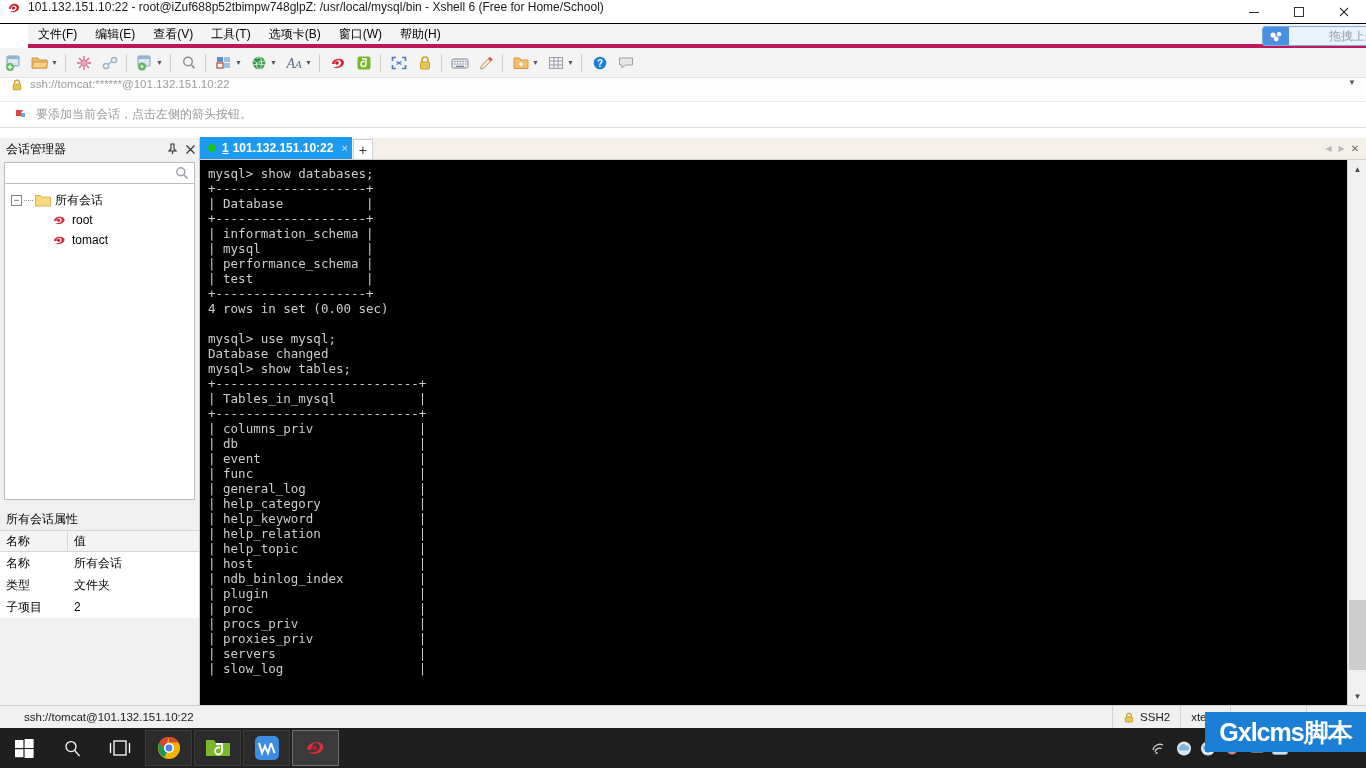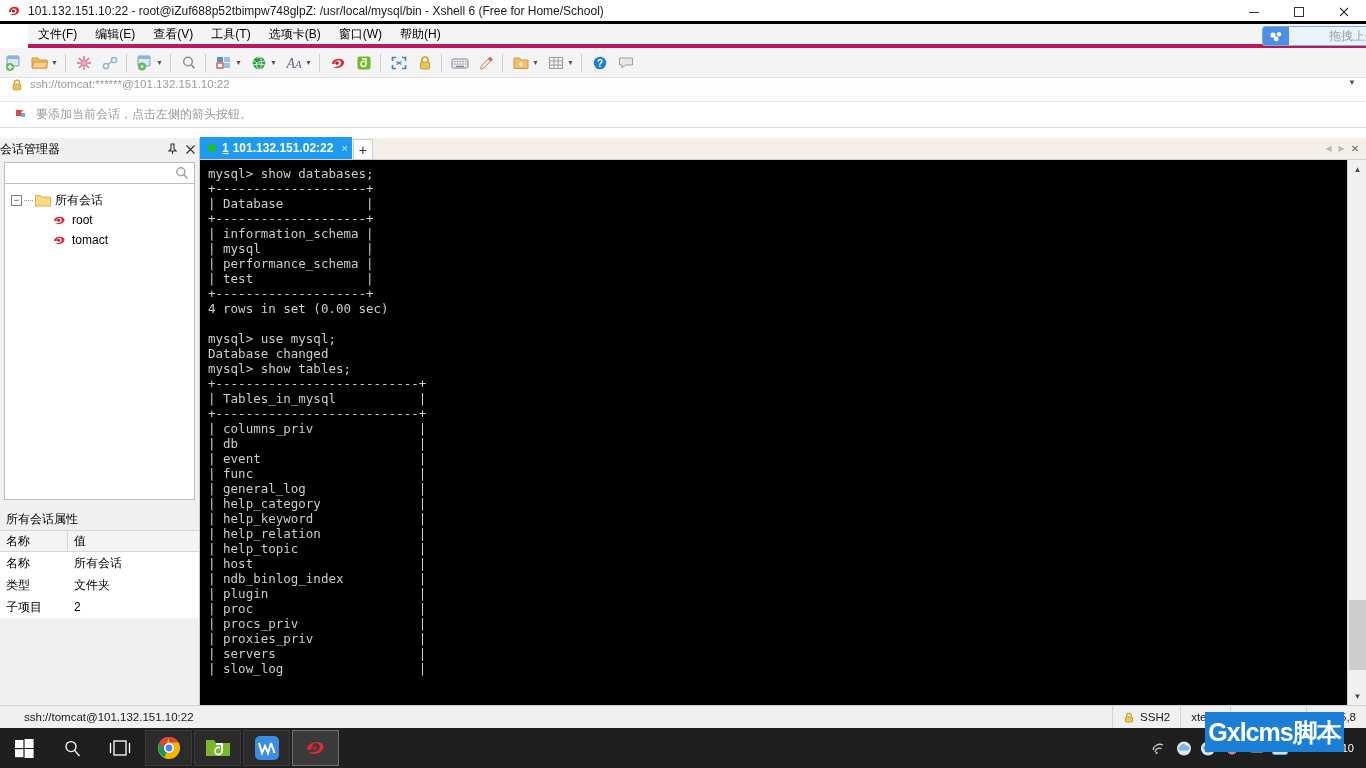--- a/index.html
+++ b/index.html
@@ -7,22 +7,22 @@
     width: 1366px; height: 768px;
     overflow: hidden;
     font-family: "Liberation Sans", sans-serif;
     background: #ffffff;
   }
   #app { position: relative; width: 1366px; height: 768px; }
 
   
   .titlebar {
     position: absolute; left: 0; top: 0; width: 1366px; height: 24px;
-    background: #ffffff; display: flex; align-items: center;
-    border-bottom: 3px solid #000000;
+    background: #ffffff; display: flex; 
+    border-bottom: 1px solid #000000;
   }
   .titlebar .app-icon {
     width: 16px; height: 16px; margin-left: 6px; margin-right: 6px;
     position: relative; flex: none;
   }
   .title-text {
     font-size: 12px; color: #1a1a1a; white-space: nowrap;
     letter-spacing: 0px;
   }
   .win-buttons { position: absolute; right: 0; top: 0; height: 24px; display: flex; }
@@ -89,21 +89,21 @@
   .notice-icon { width: 14px; height: 14px; margin: 0 8px 0 14px; position: relative; flex: none; }
   .notice-text { font-size: 12px; color: #9a9a9a; }
 
   
   .sidebar {
     position: absolute; left: 0; top: 138px; width: 200px; height: 567px;
     background: #f0f0f0; border-right: 1px solid #c8c8c8;
   }
   .sb-header {
     height: 22px; display: flex; align-items: center;
-    background: #f0f0f0; 
+    background: #f0f0f0; padding-left: 6px;
   }
   .sb-title { font-size: 12px; color: #000; flex: 1; }
   .sb-hbtn { width: 18px; height: 18px; display: flex; align-items: center; justify-content: center; font-size: 11px; color: #333; }
   .sb-search {
     margin: 2px 4px 0 4px; height: 22px; background: #fff; border: 1px solid #bdbdbd;
     display: flex; align-items: center;
   }
   .sb-search input {
     flex: 1; border: 0; outline: 0; font-size: 12px; padding: 0 4px; background: transparent;
     font-family: "Liberation Sans", sans-serif;
@@ -196,21 +196,21 @@
     width: 47px; height: 36px; margin: 0 1px; display: flex; align-items: center; justify-content: center;
     border: 1px solid #3b3b3b; background: #2b2b2b;
   }
   .tk-app.active { border: 1px solid #6f6f6f; background: #3a3a3a; }
   .tray { margin-left: auto; display: flex; align-items: center; height: 40px; padding-right: 4px; }
   .tray-icon { width: 24px; height: 40px; display: flex; align-items: center; justify-content: center; }
   .clock { color: #ffffff; font-size: 11px; text-align: center; line-height: 13px; padding: 0 8px; }
 
   
   .watermark {
-    position: absolute; left: 1205px; top: 712px; width: 139px; height: 40px;
+    position: absolute; left: 1205px; top: 712px; width: 161px; height: 40px;
     background: #1c7fd6; color: #ffffff; font-size: 25px; font-weight: bold;
     display: flex; align-items: center; justify-content: center; letter-spacing: -1px;
     overflow: hidden; white-space: nowrap;
   }
 </style>
 </head>
 <body>
 
 <div id="app">
 
@@ -567,21 +567,21 @@
         <div class="pc-name">子项目</div>
         <div class="pc-val">2</div>
       </div>
     </div>
   </div>
 
   <div class="tabstrip">
     <div class="tab">
       <span class="dot"></span>
       <span class="tnum">1</span>
-      <span class="ttitle">101.132.151.02:22</span>
+      <span class="ttitle">101.132.151.10:22</span>
       <span class="tclose">×</span>
     </div>
     <div class="tab-add">+</div>
     <div class="tabstrip-right">
       <span class="ts-arrow">◀</span>
       <span class="ts-arrow">▶</span>
       <span class="ts-close">✕</span>
     </div>
   </div>
 

